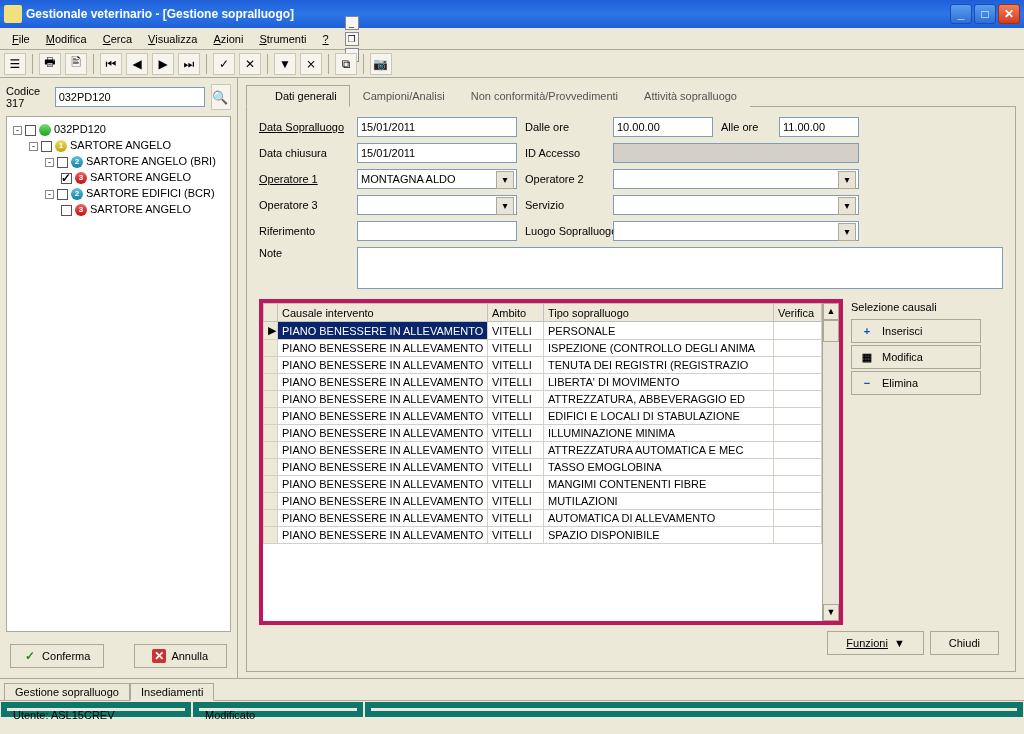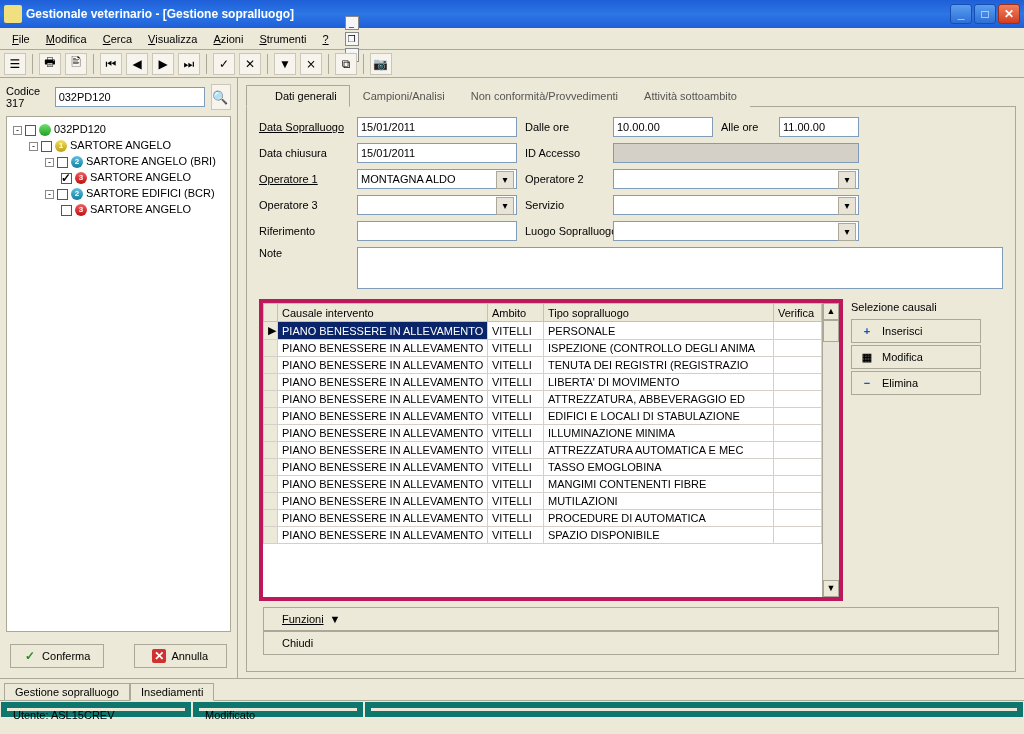--- a/index.html
+++ b/index.html
@@ -78,21 +78,21 @@
 .vscroll .arr{height:17px;border:1px solid #aca899;background:#ece9d8;text-align:center;font-size:9px;line-height:15px;}
 .vscroll .thumb{position:absolute;top:17px;left:0;right:0;height:22px;border:1px solid #aca899;background:#ece9d8;}
 .vscroll .arr.bot{position:absolute;bottom:0;left:0;right:0;}
 
 .sidebtns{width:160px;padding:2px 8px;}
 .sidebtns .hdr{margin-bottom:6px;}
 .sidebtn{display:flex;align-items:center;gap:8px;height:24px;border:1px solid #aca899;background:#ece9d8;margin-bottom:0;padding:0 8px;width:130px;}
 .sidebtn + .sidebtn{margin-top:2px;}
 .sidebtn .ic2{width:14px;display:inline-block;text-align:center;font-weight:bold;}
 
-.bottomrow{display:flex;justify-content:flex-end;gap:0;padding:6px 4px;flex-direction:column;}
+.bottomrow{display:flex;justify-content:flex-end;gap:6px;padding:6px 4px;}
 .bottomrow .stdbtn2{height:24px;border:1px solid #aca899;background:#ece9d8;padding:0 18px;display:flex;align-items:center;gap:6px;}
 
 .bottomtabs{height:22px;border-top:1px solid #aca899;display:flex;align-items:flex-end;padding-left:4px;}
 .btab{padding:2px 10px;border:1px solid #aca899;background:#ece9d8;position:relative;bottom:-1px;font-size:11px;margin-top:28px;}
 .btab.inactive{border-bottom:1px solid #ece9d8;}
 
 .status{height:18px;background:#ece9d8;border-top:1px solid #aca899;display:flex;}
 .status .cell{border:6px solid #0f766e;padding:1px 6px;margin:1px;}
 .status .c1{width:190px;}
 .status .c2{width:170px;}
@@ -189,21 +189,21 @@
           <span>Annulla</span>
         </div>
     </div>
   </div>
 
   <div class="right">
     <div class="tabset">
       <div class="tab active"><span>Dati generali</span></div>
       <div class="tab"><span>Campioni/Analisi</span></div>
       <div class="tab"><span>Non conformità/Provvedimenti</span></div>
-      <div class="tab"><span>Attività sottoambito</span></div>
+      <div class="tab"><span>Attività sopralluogo</span></div>
     </div>
 
     <div class="panel">
       <div class="fgrid">
         <span class="lbl"><u>Data Sopralluogo</u></span>
         <div class="fld">15/01/2011</div>
         <span class="lbl">Dalle ore</span>
         <div class="fld">10.00.00</div>
         <span class="lbl">Alle ore</span>
         <div class="fld">11.00.00</div>
@@ -328,21 +328,21 @@
                     <td class="rowhdr"></td>
                     <td class="c0">PIANO BENESSERE IN ALLEVAMENTO</td>
                     <td>VITELLI</td>
                     <td>MUTILAZIONI</td>
                     <td></td>
                   </tr>
                   <tr>
                     <td class="rowhdr"></td>
                     <td class="c0">PIANO BENESSERE IN ALLEVAMENTO</td>
                     <td>VITELLI</td>
-                    <td>PROCEDURE DI AUTOMATICA</td>
+                    <td>AUTOMATICA DI ALLEVAMENTO</td>
                     <td></td>
                   </tr>
                   <tr>
                     <td class="rowhdr"></td>
                     <td class="c0">PIANO BENESSERE IN ALLEVAMENTO</td>
                     <td>VITELLI</td>
                     <td>SPAZIO DISPONIBILE</td>
                     <td></td>
                   </tr>
                 </tbody>

